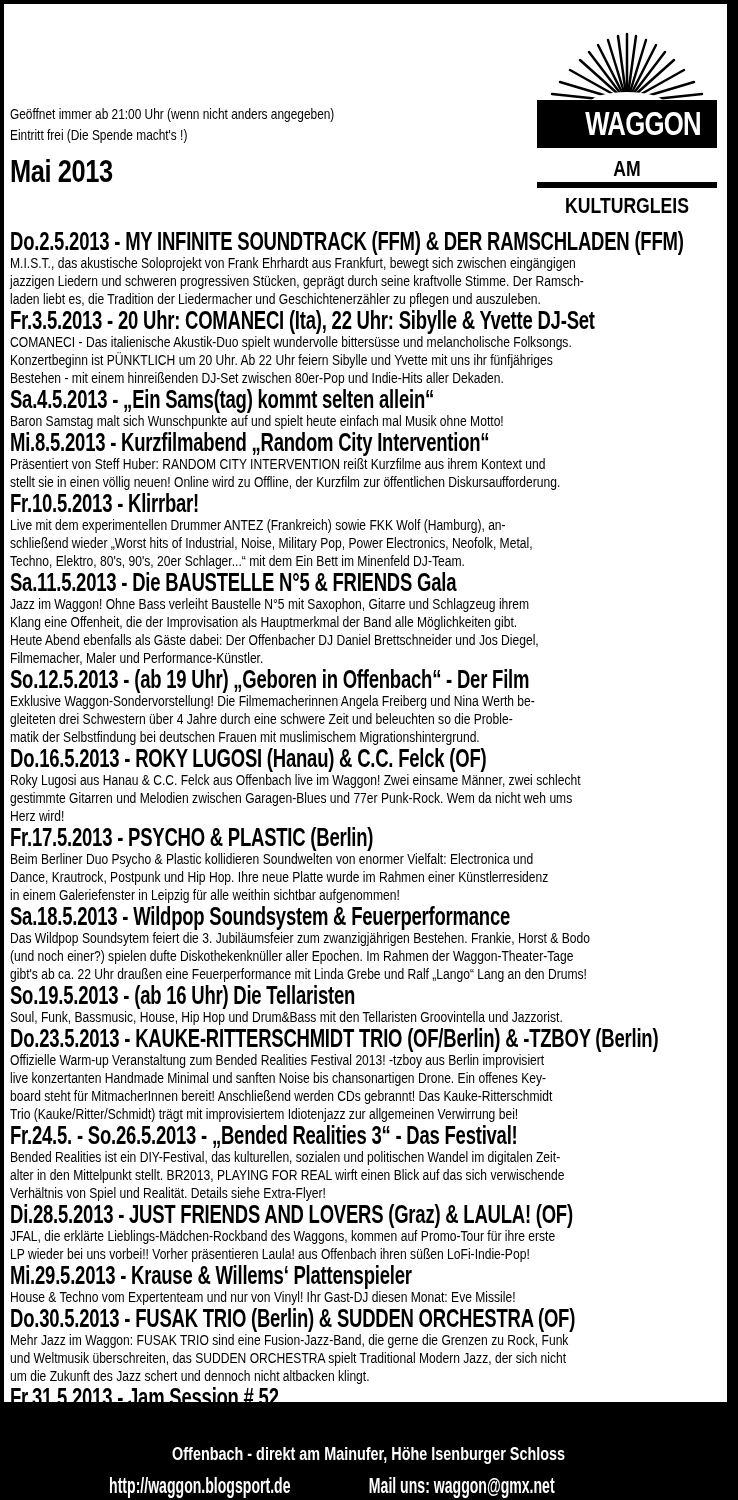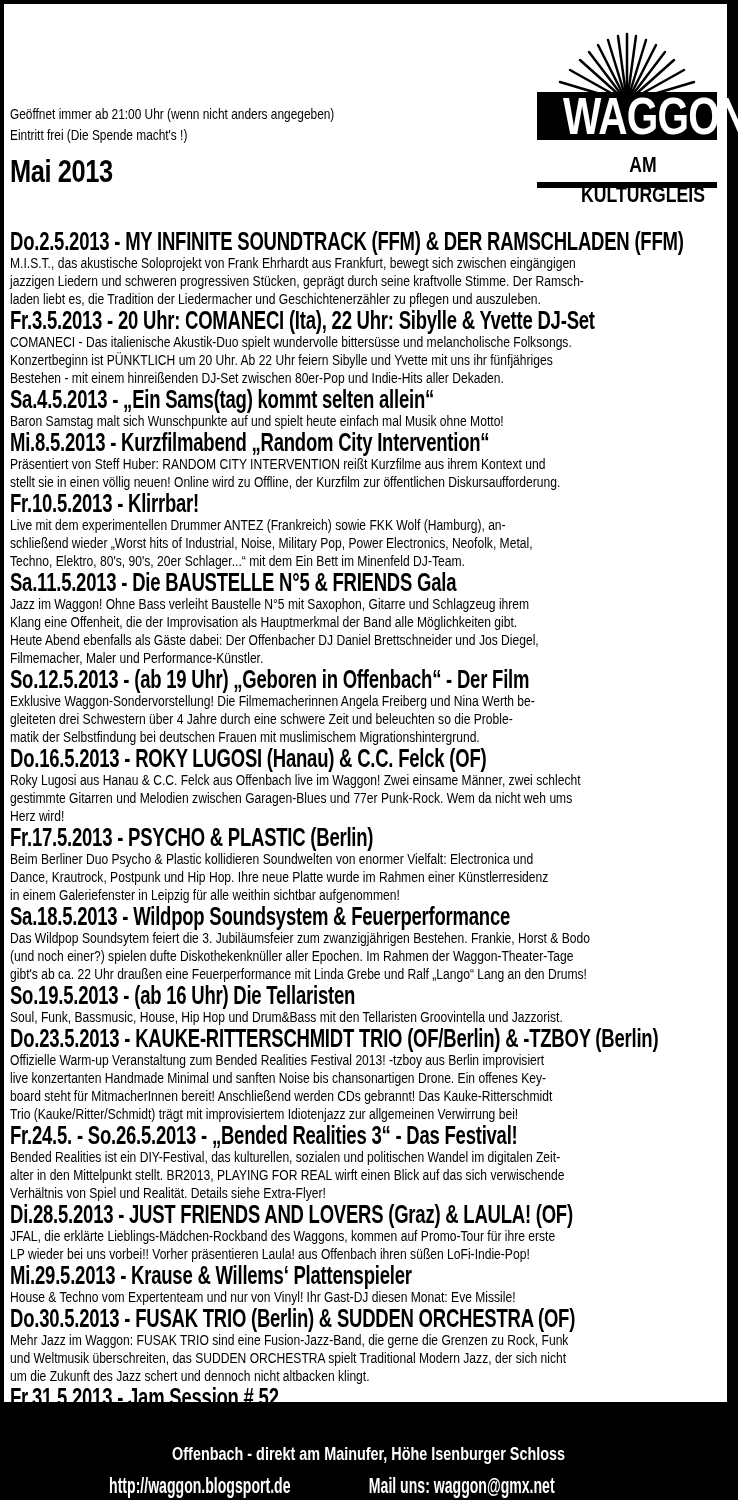--- a/index.html
+++ b/index.html
@@ -6,23 +6,23 @@
   body { width:738px; height:1500px; background:#000; overflow:hidden; }
   .sheet {
     position:absolute; left:4px; top:4px; width:723px; height:1398px;
     background:#fff; color:#000;
     font-family:"Liberation Sans", sans-serif;
   }
   .header { position:absolute; left:0; top:0; width:575px; height:192px; }
   .info { position:absolute; left:6px; top:100px; font-size:14.5px; line-height:21px; transform:scaleX(0.82); transform-origin:left top; white-space:nowrap; }
   .month { position:absolute; left:6px; top:150px; font-size:31px; font-weight:bold; transform:scaleX(0.82); transform-origin:left top; white-space:nowrap; letter-spacing:-0.5px; }
   .logo { position:absolute; left:528px; top:28px; width:190px; height:160px; }
-  .logo-box { position:absolute; left:5px; top:60px; width:180px; height:48px; background:#000; color:#fff; text-align:left; font-weight:bold; font-size:52px; line-height:48px; letter-spacing:-1px; }
+  .logo-box { position:absolute; left:5px; top:68px; width:180px; height:48px; background:#000; color:#fff; text-align:right; font-weight:bold; font-size:33px; line-height:48px; letter-spacing:-1px; }
   .logo-box span { display:inline-block; transform:scaleX(0.78); }
-  .logo-sub { position:absolute; left:16px; top:118px; width:190px; text-align:center; font-weight:bold; font-size:22px; line-height:30px; }
+  .logo-sub { position:absolute; left:0; top:118px; width:190px; text-align:center; font-weight:bold; font-size:22px; line-height:37px; }
   .logo-sub span { display:inline-block; transform:scaleX(0.8); }
   .logo-bar { position:absolute; left:5px; top:150px; width:180px; height:6px; background:#000; }
   .events { position:absolute; left:6px; top:192px; width:716px;margin-top:32px; }
   .ev-title { font-weight:bold; font-size:25px; line-height:25px; white-space:nowrap; transform:scaleX(0.74); transform-origin:left top; width:135%; letter-spacing:-0.3px; margin-top:1px; }
   .ev-desc { font-size:15.5px; line-height:18px; white-space:nowrap; transform:scaleX(0.78); transform-origin:left top; width:128%; margin-bottom:-1px; }
   .ev-desc .line { display:block; }
   .footer { position:absolute; left:0; top:1402px; width:738px; height:98px; color:#fff; font-family:"Liberation Sans", sans-serif; font-weight:bold; text-align:center; }
   .f1 { position:absolute; top:2px; width:738px; font-size:29px; letter-spacing:4px; }
   .f1 span, .f2 span, .f3 span { display:inline-block; transform:scaleX(0.8); }
   .f2 { position:absolute; top:42px; width:738px; font-size:18px; }

